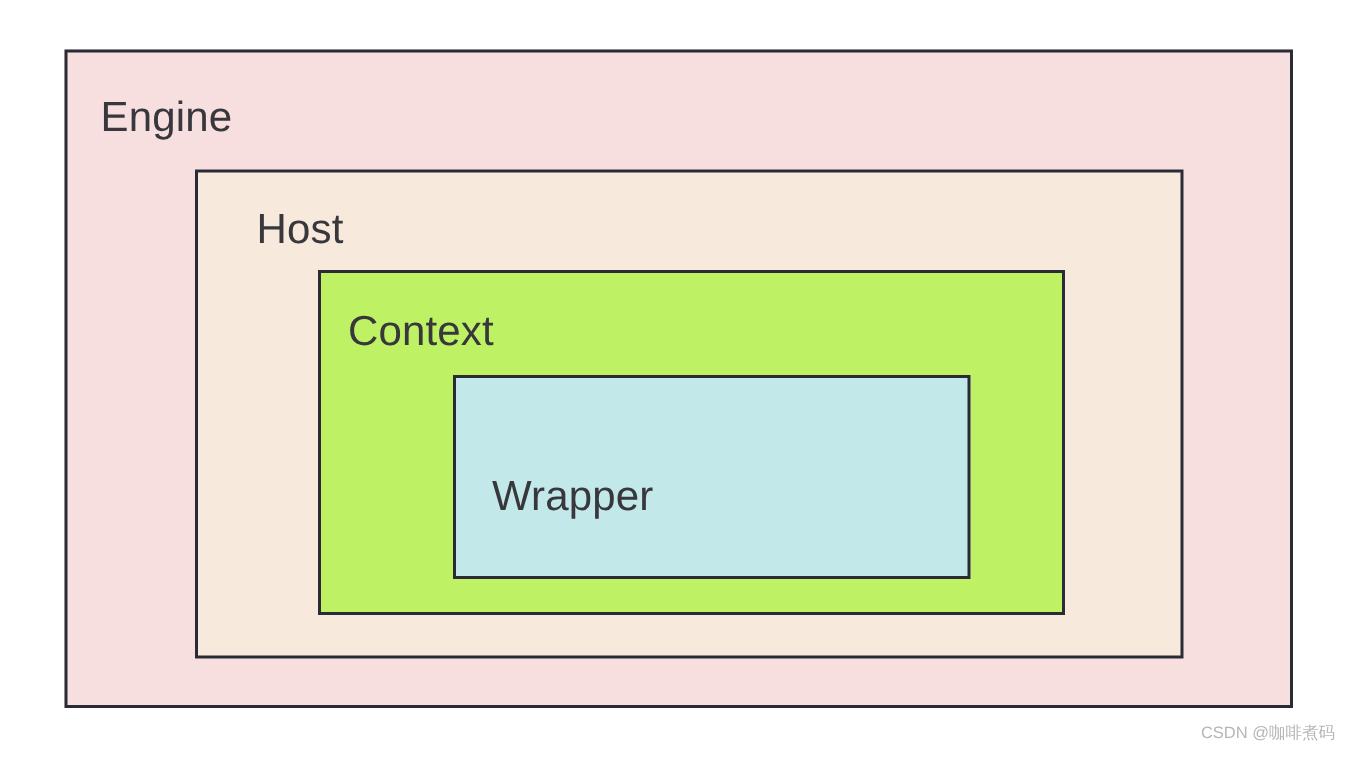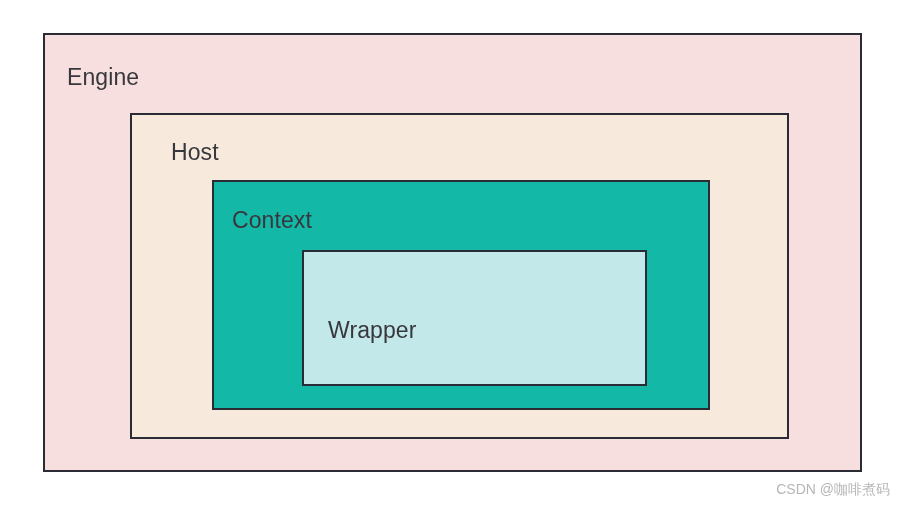--- a/index.html
+++ b/index.html
@@ -26,21 +26,21 @@
 
   .box {
     position: absolute;
     box-sizing: border-box;
     border: 2px solid #2b2b36;
   }
 
   .box-label {
     position: absolute;
     font-family: "Liberation Sans", sans-serif;
-    font-size: 23px;
+    font-size: 28px;
     line-height: 23px;
     color: #37373c;
     white-space: nowrap;
     letter-spacing: 0.1px;
   }
 
   
   #engine-box {
     left: 43px;
     top: 33px;
@@ -66,21 +66,21 @@
     left: 39px;
     top: 26px;
   }
 
   
   #context-box {
     left: 80px;
     top: 65px;
     width: 498px;
     height: 230px;
-    background: #14b8a6;
+    background: #bef264;
   }
   #context-label {
     left: 18px;
     top: 27px;
   }
 
   
   #wrapper-box {
     left: 88px;
     top: 68px;
@@ -92,21 +92,21 @@
     left: 24px;
     top: 28px;
     margin-top: 39px;
   }
 
   #watermark {
     position: absolute;
     right: 12px;
     bottom: 8px;
     font-family: "Liberation Sans", sans-serif;
-    font-size: 14px;
+    font-size: 11px;
     line-height: 18px;
     color: #b6b6b6;
     white-space: nowrap;
     user-select: none;
   }
 </style>
 </head>
 <body>
 
 <div id="canvas">

